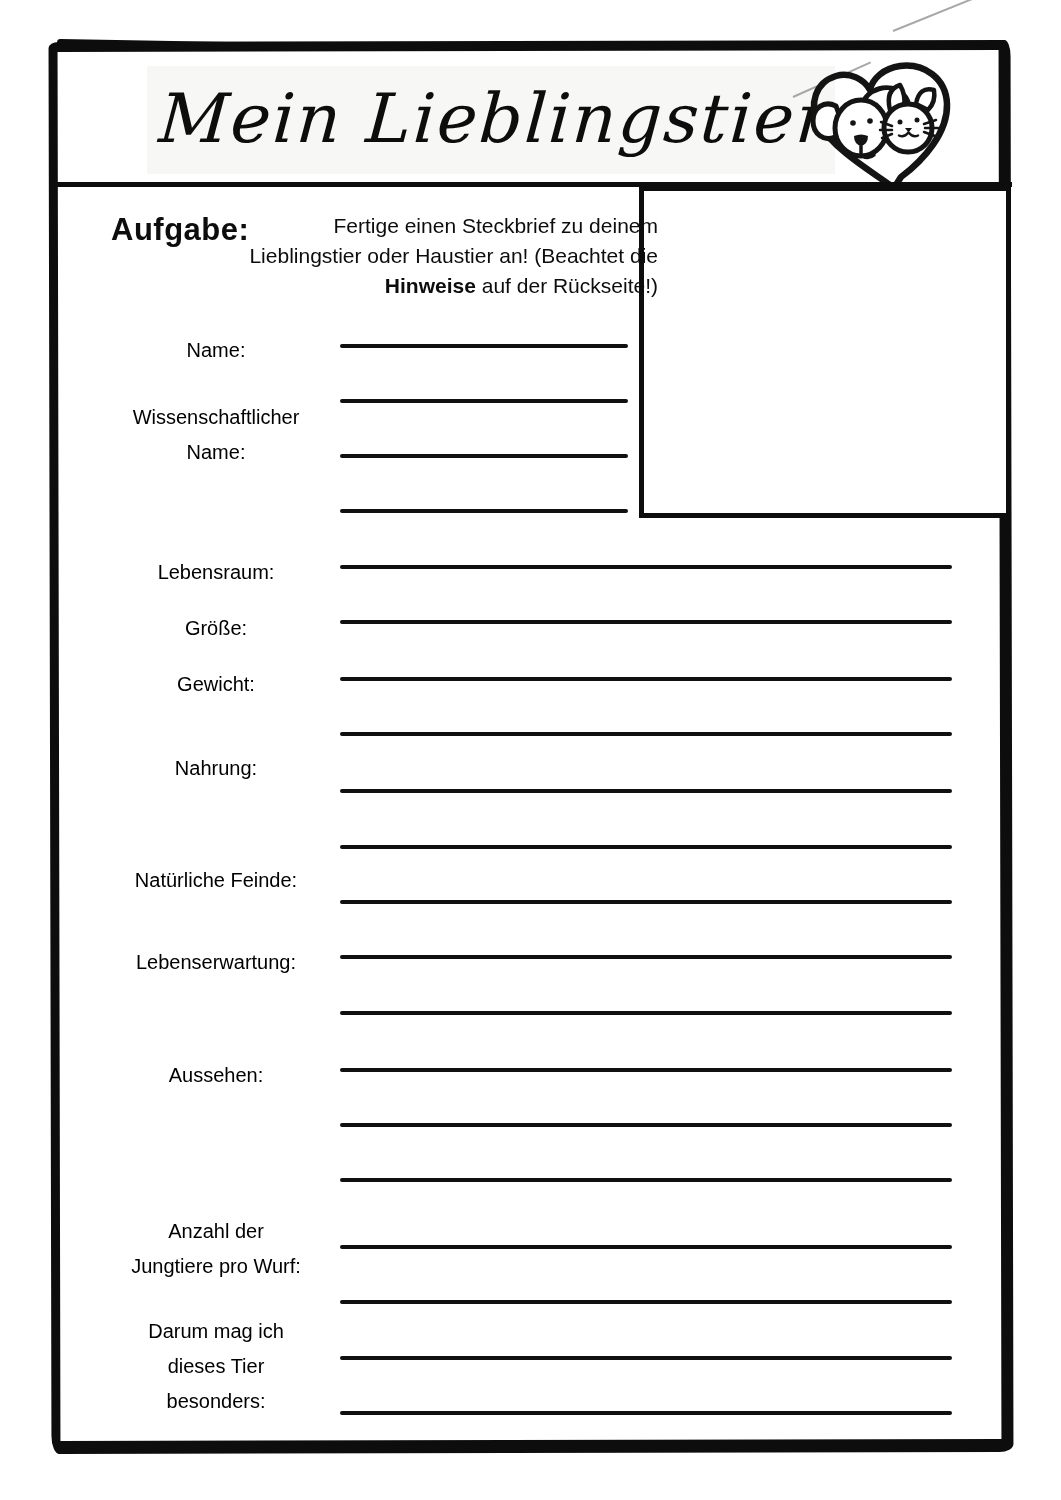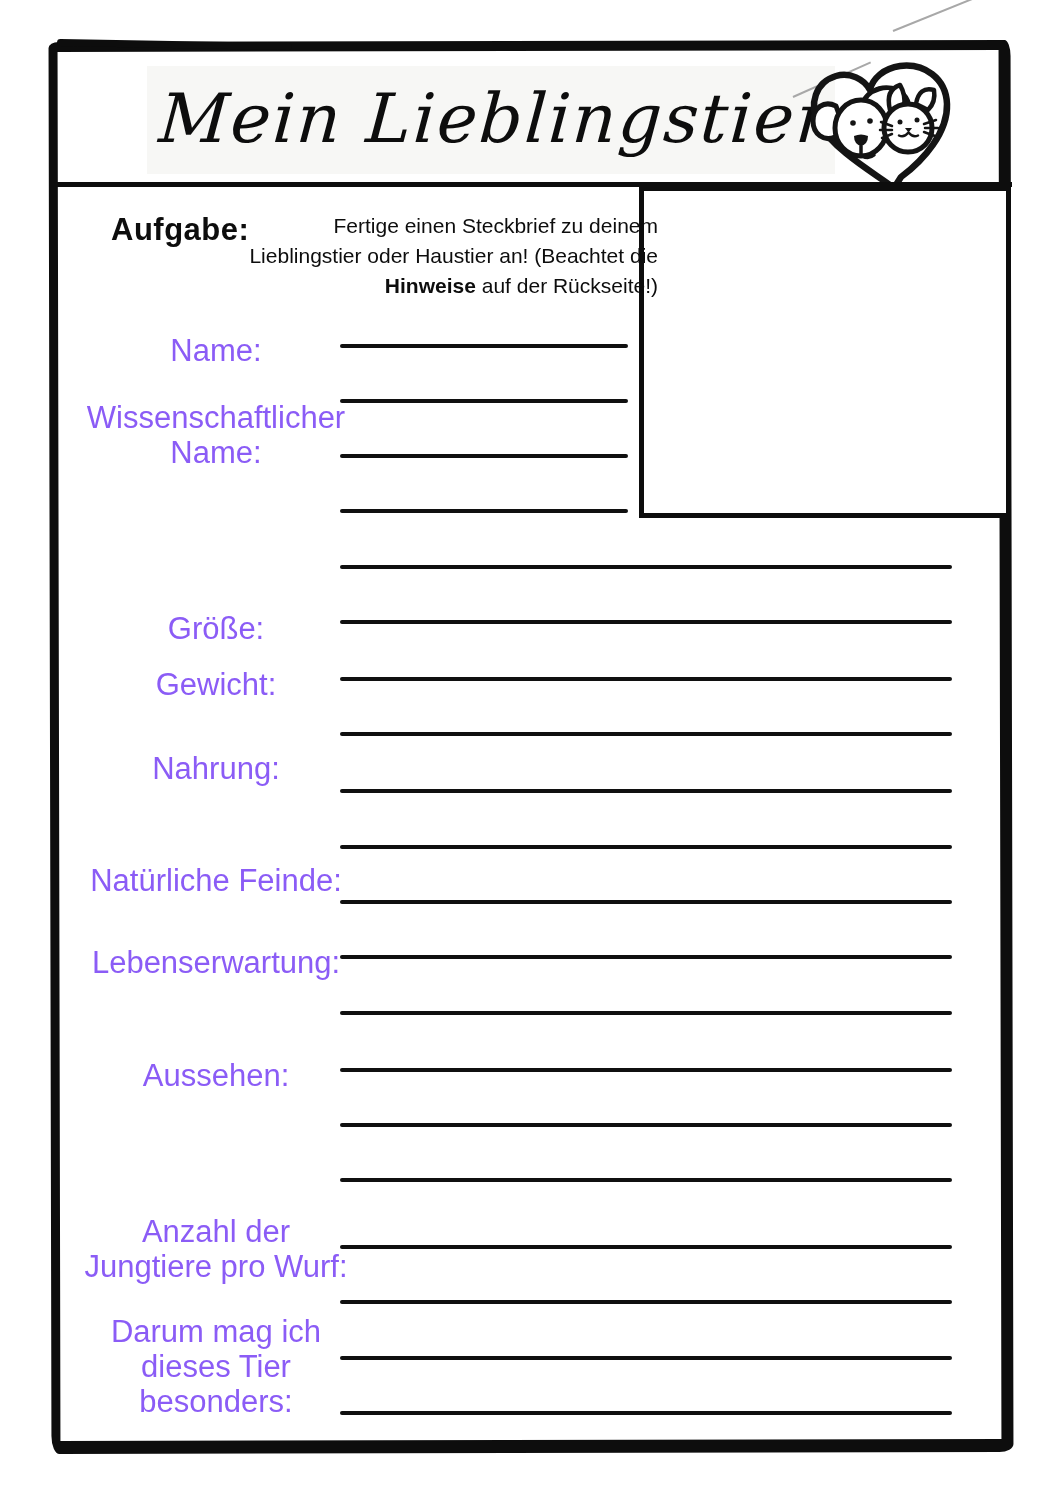--- a/index.html
+++ b/index.html
@@ -103,24 +103,24 @@
     line-height: 30px;
     text-align: right;
   }
   .task-text .bold { font-weight: 700; }
   
   .flabel {
     position: absolute;
     left: 70px;
     width: 292px;
     text-align: center;
-    font-size: 31px;
+    font-size: 20px;
     line-height: 35px;
     white-space: pre-line;
-    color: #8b5cf6;
+    color: #000000;
   }
   
   .fline {
     position: absolute;
     left: 340px;
     height: 4px;
     background: #101010;
     border-radius: 2px;
   }
   .fline.short { width: 288px; }
@@ -171,20 +171,21 @@
   <div class="aufgabe-label">Aufgabe:</div>
   <div class="task-text">
     <div>Fertige einen Steckbrief zu deinem</div>
     <div>Lieblingstier oder Haustier an! (Beachtet die</div>
     <div><span class="bold">Hinweise</span><span> auf der Rückseite!)</span></div>
   </div>
 
   <div class="flabel" style="top:333px">Name:</div>
   <div class="flabel" style="top:400px">Wissenschaftlicher
 Name:</div>
+  <div class="flabel" style="top:555px">Lebensraum:</div>
   <div class="flabel" style="top:611px">Größe:</div>
   <div class="flabel" style="top:667px">Gewicht:</div>
   <div class="flabel" style="top:751px">Nahrung:</div>
   <div class="flabel" style="top:863px">Natürliche Feinde:</div>
   <div class="flabel" style="top:945px">Lebenserwartung:</div>
   <div class="flabel" style="top:1058px">Aussehen:</div>
   <div class="flabel" style="top:1214px">Anzahl der
 Jungtiere pro Wurf:</div>
   <div class="flabel" style="top:1314px">Darum mag ich
 dieses Tier

